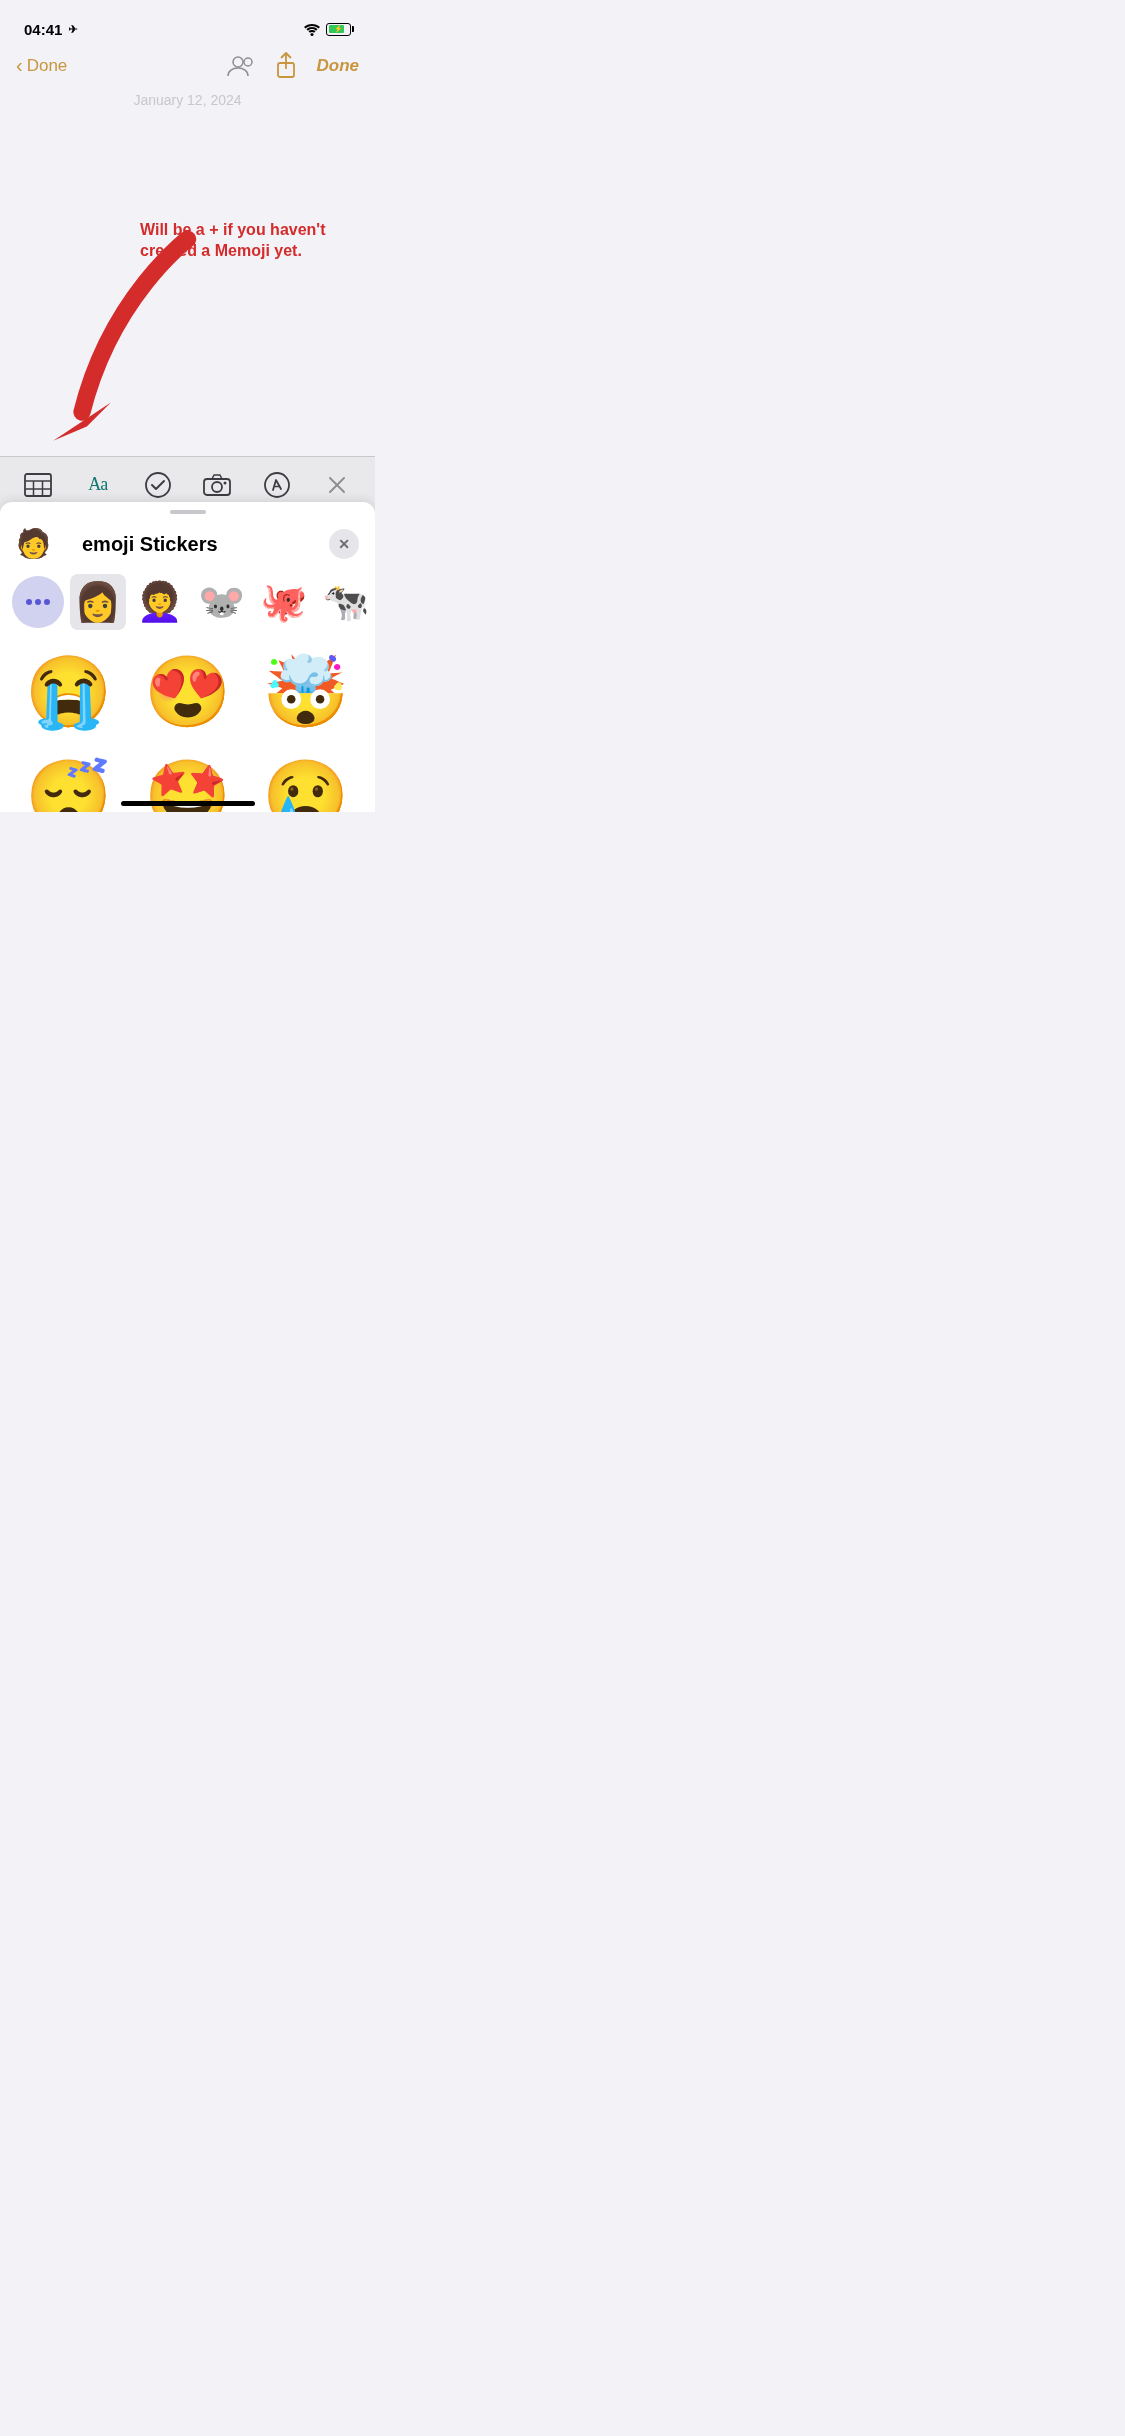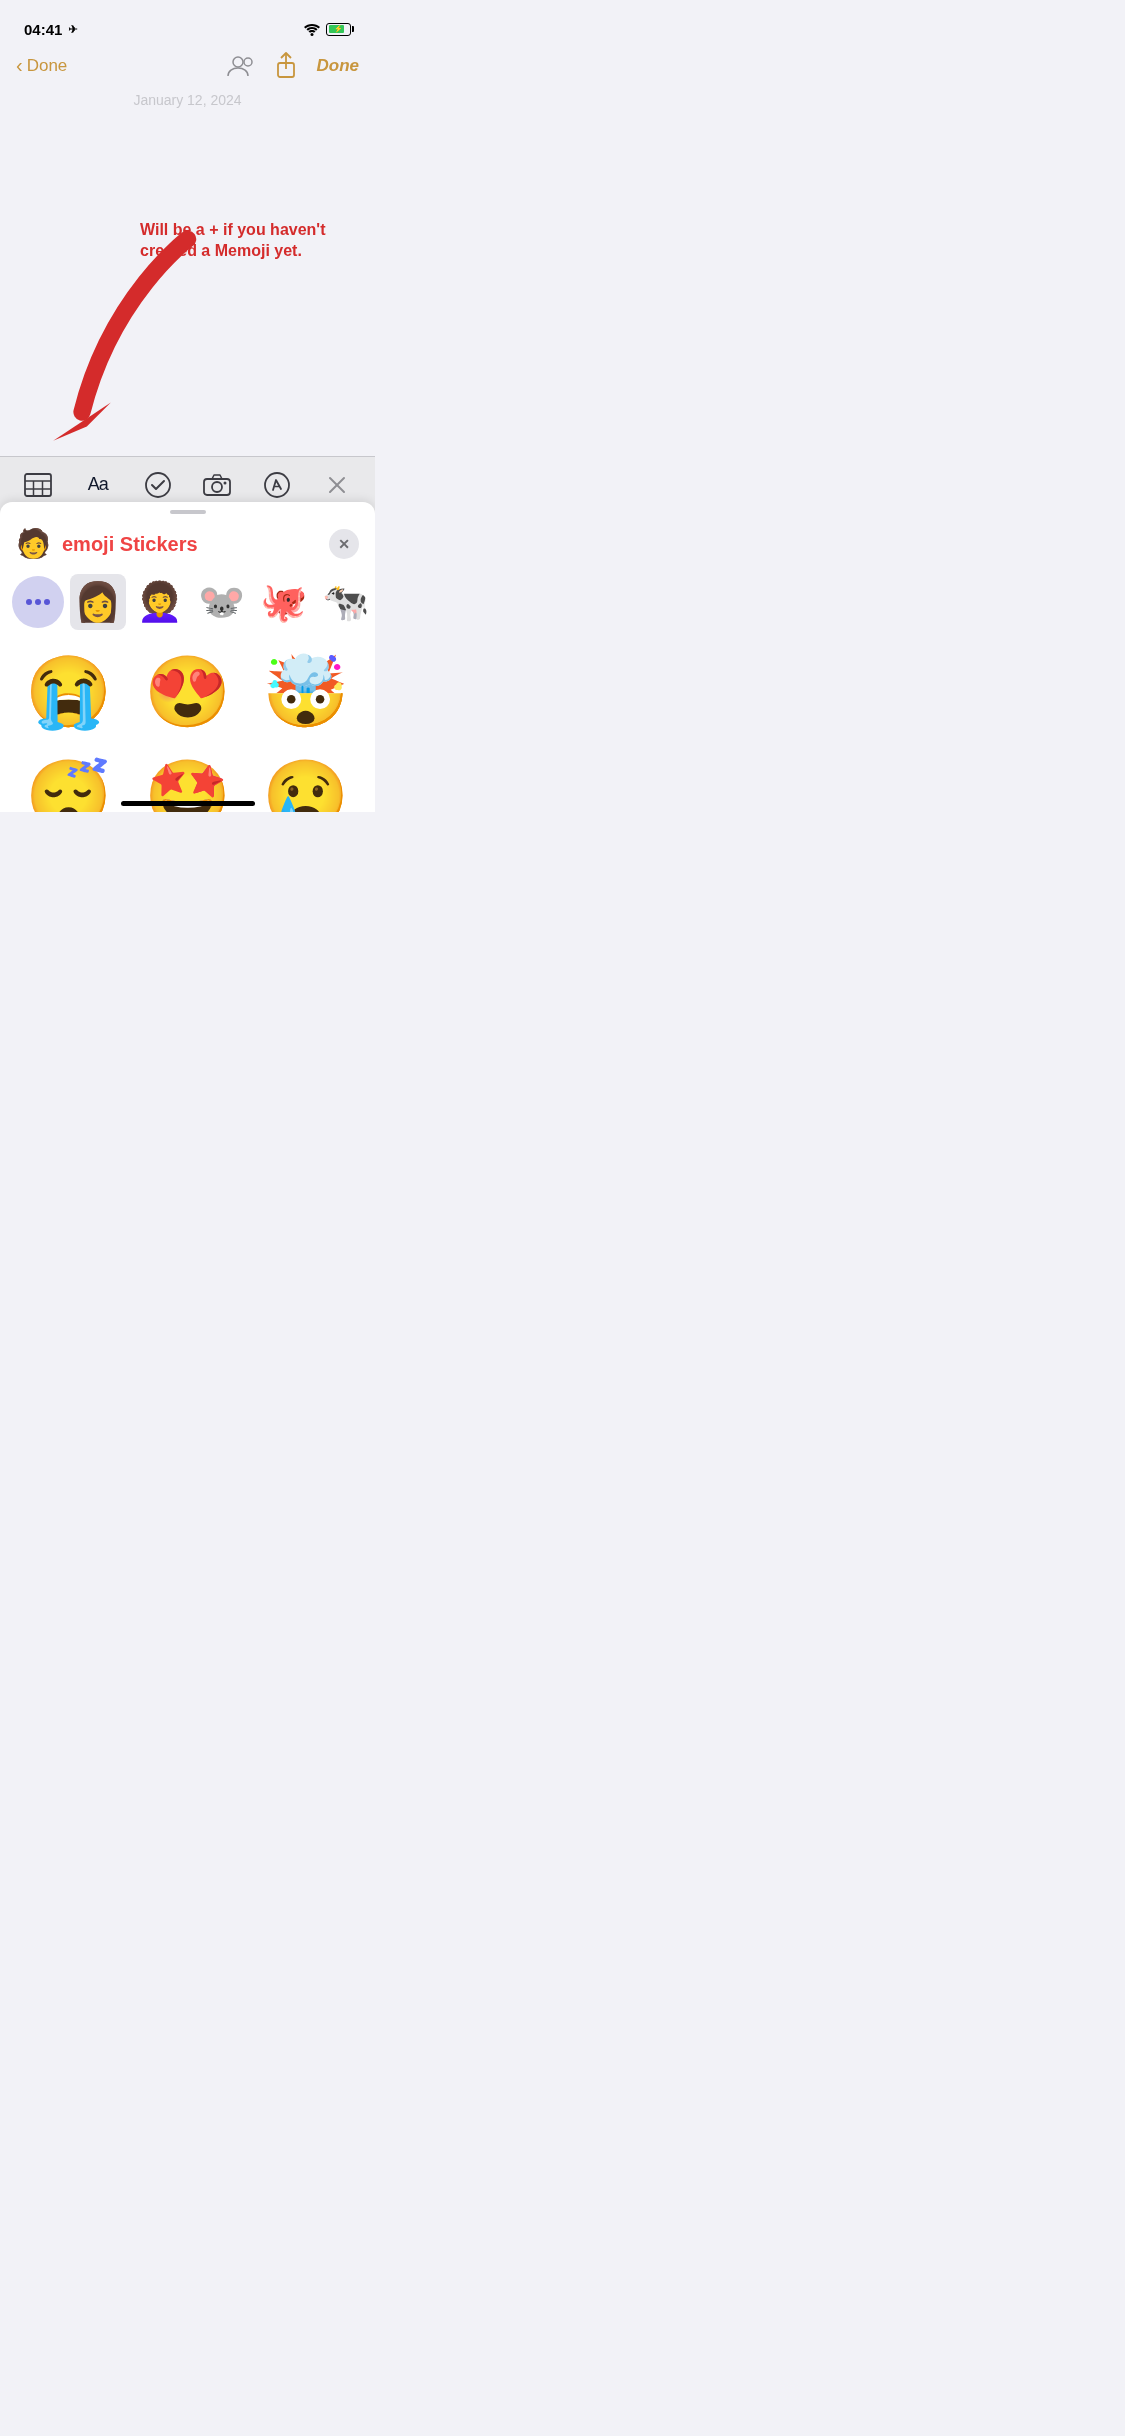--- a/index.html
+++ b/index.html
@@ -217,21 +217,22 @@
     .memoji-face-small {
       width: 36px;
       height: 36px;
       font-size: 28px;
       line-height: 36px;
       text-align: center;
     }
     .sheet-title {
       font-size: 20px;
       font-weight: 600;
-      color: #ef4444;
+      color: #000000;
+      margin-left: 20px;
     }
     .sheet-close-btn {
       width: 30px;
       height: 30px;
       background: #e5e5ea;
       border-radius: 50%;
       display: flex;
       align-items: center;
       justify-content: center;
       cursor: pointer;
@@ -393,21 +394,21 @@
   <div class="toolbar-btn">
     <svg width="28" height="24" viewBox="0 0 28 24">
       <rect x="1" y="1" width="26" height="22" rx="2" fill="none" stroke="#3c3c43" stroke-width="1.8"></rect>
       <line x1="1" y1="8" x2="27" y2="8" stroke="#3c3c43" stroke-width="1.5"></line>
       <line x1="1" y1="16" x2="27" y2="16" stroke="#3c3c43" stroke-width="1.5"></line>
       <line x1="9.5" y1="8" x2="9.5" y2="23" stroke="#3c3c43" stroke-width="1.5"></line>
       <line x1="18.5" y1="8" x2="18.5" y2="23" stroke="#3c3c43" stroke-width="1.5"></line>
     </svg>
   </div>
 
-  <div class="toolbar-btn" style="font-size:18px; font-weight:500; color:#0f172a; font-family:Liberation Sans, sans-serif; letter-spacing:-1px;">
+  <div class="toolbar-btn" style="font-size:18px; font-weight:500; color:#0f766e; font-family:Liberation Serif, serif; letter-spacing:-1px;">
     <span>Aa</span>
   </div>
 
   <div class="toolbar-btn">
     <svg width="26" height="26" viewBox="0 0 26 26">
       <circle cx="13" cy="13" r="12" fill="none" stroke="#3c3c43" stroke-width="1.8"></circle>
       <polyline points="7,13 11,17 19,9" fill="none" stroke="#3c3c43" stroke-width="2" stroke-linecap="round" stroke-linejoin="round"></polyline>
     </svg>
   </div>
 

